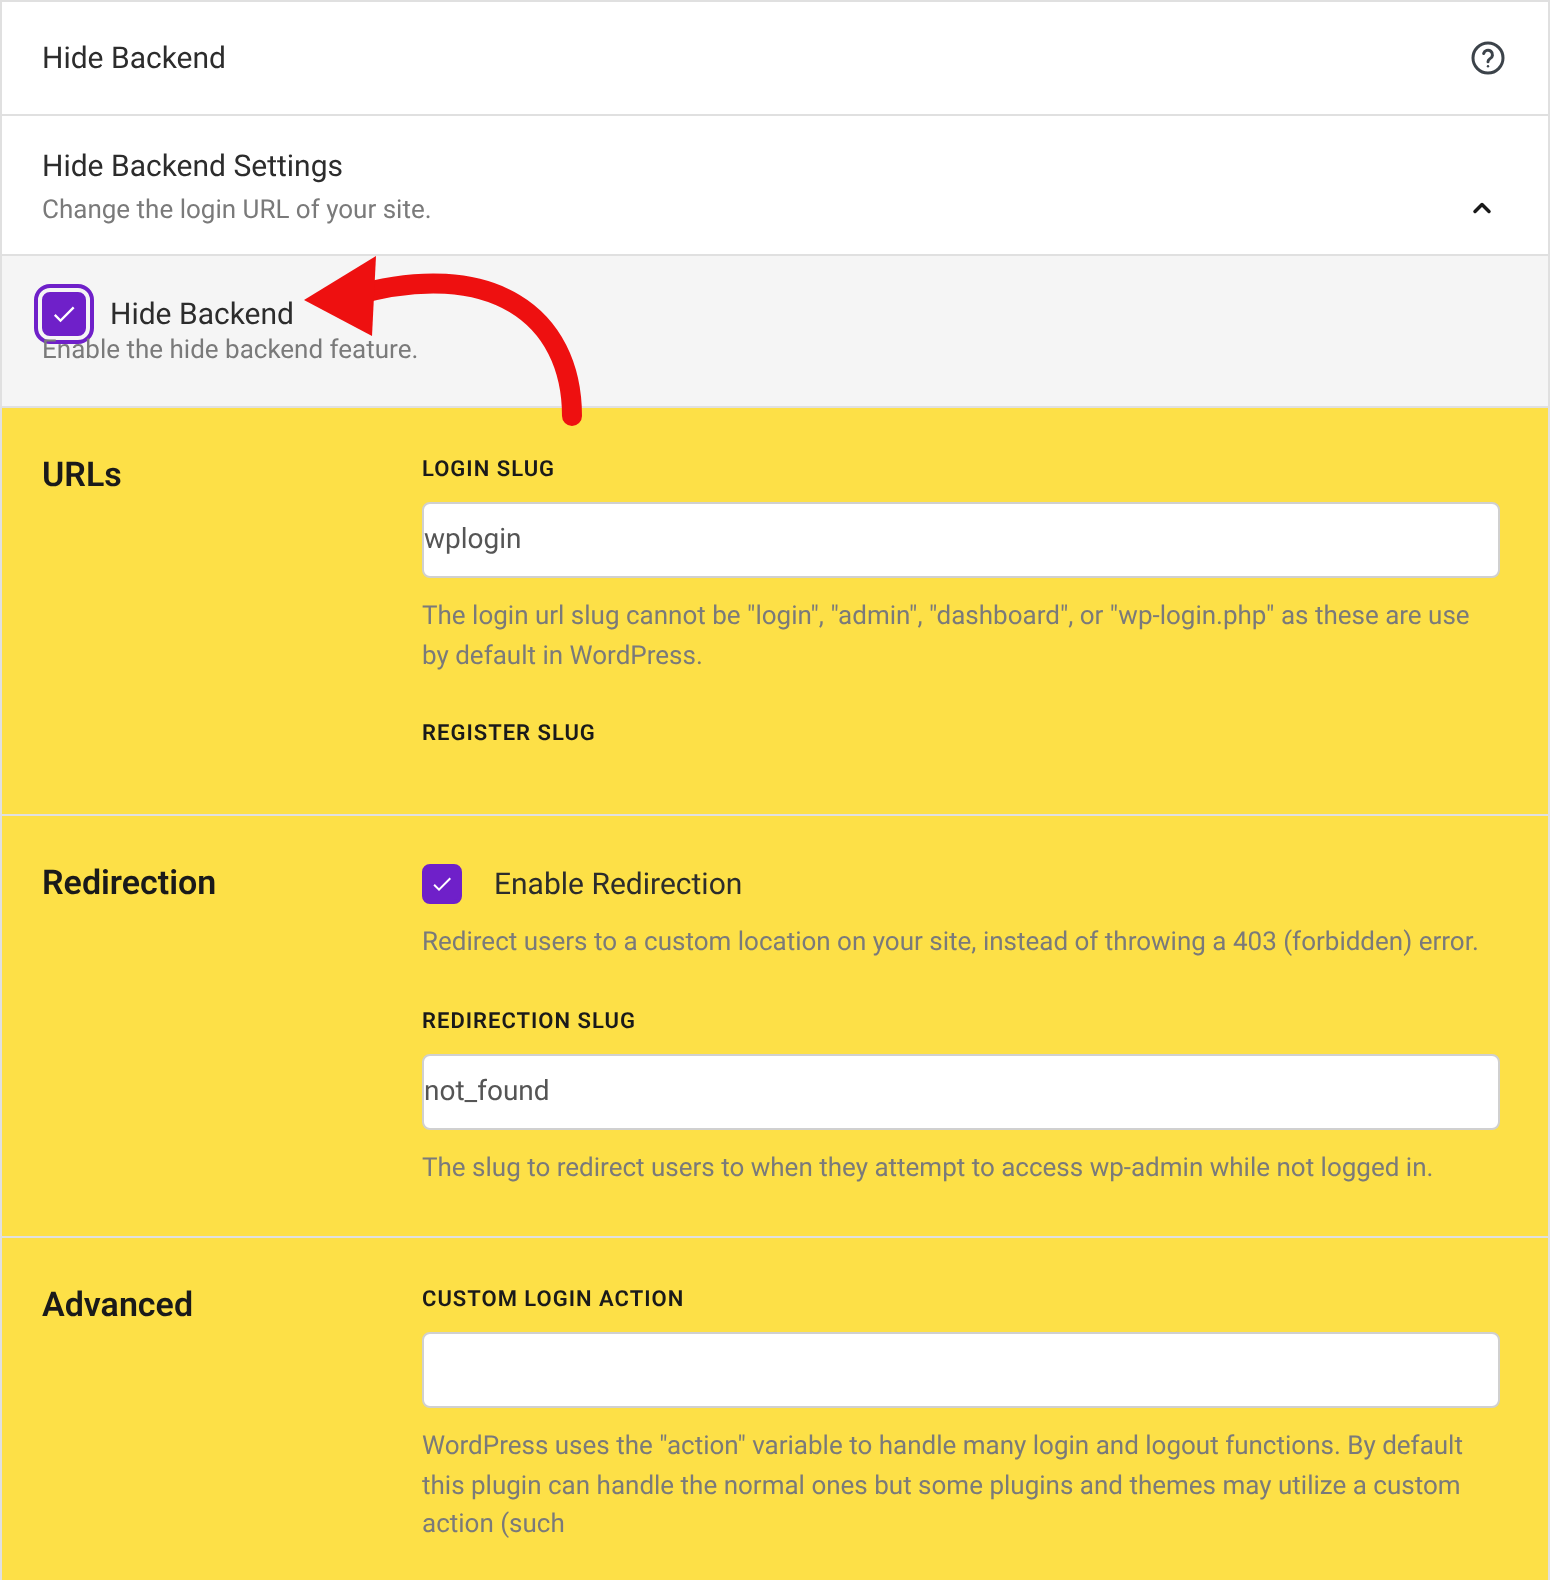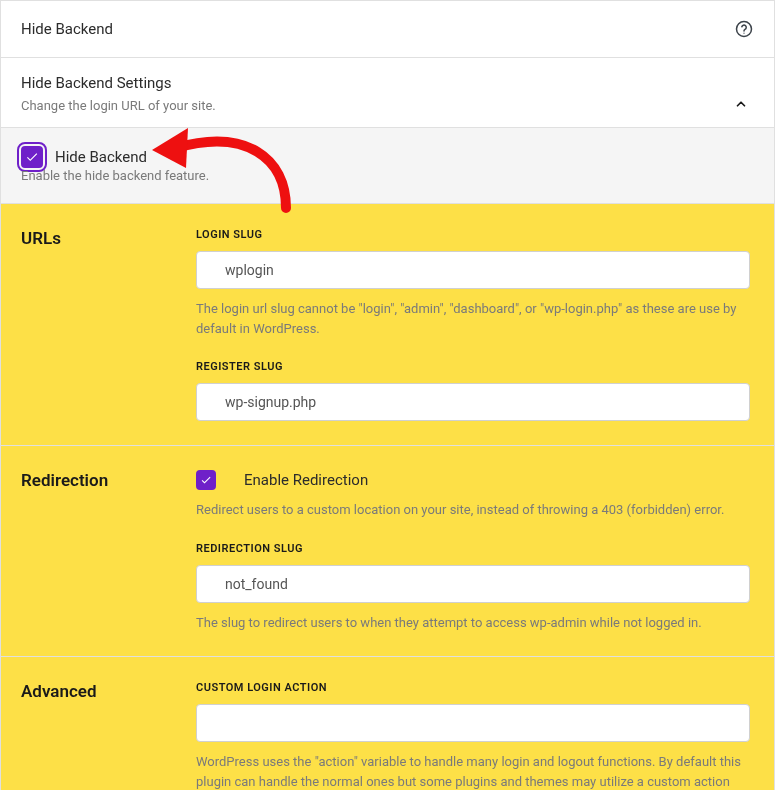--- a/index.html
+++ b/index.html
@@ -116,55 +116,56 @@
       width: 195px;
       padding: 0 20px;
       font-size: 17px;
       font-weight: 600;
       color: #1a1a1a;
       flex-shrink: 0;
     }
     .section-content {
       flex: 1;
       padding-right: 24px;
+      margin-left: 15px;
     }
     .field {
       margin-bottom: 22px;
     }
     .field:last-child {
       margin-bottom: 0;
     }
     .field-label {
       font-size: 11px;
       font-weight: 600;
       letter-spacing: 0.5px;
       color: #1a1a1a;
       text-transform: uppercase;
       margin-bottom: 10px;
     }
     .field-input {
       width: 100%;
       border: 1px solid #d0d0d0;
       border-radius: 4px;
-      padding: 10px 28px;
+      padding: 10px 0;
       font-size: 14px;
       color: #555;
       font-family: inherit;
       background: #fff;
     }
     .field-help {
       font-size: 13px;
       color: #7a7a7a;
       line-height: 1.5;
       margin-top: 10px;
     }
     .inline-check {
       display: flex;
       align-items: center;
-      gap: 28px;
+      gap: 16px;
       margin-bottom: 10px;
     }
     .inline-check .checkbox {
       width: 20px;
       height: 20px;
     }
     .inline-check-label {
       font-size: 15px;
       color: #2c2c2c;
     }
@@ -217,21 +218,20 @@
   <div class="section">
     <div class="section-label">URLs</div>
     <div class="section-content">
       <div class="field">
         <div class="field-label">LOGIN SLUG</div>
         <input class="field-input" type="text" value="wplogin" style="">
         <div class="field-help">The login url slug cannot be "login", "admin", "dashboard", or "wp-login.php" as these are use by default in WordPress.</div>
       </div>
       <div class="field">
         <div class="field-label">REGISTER SLUG</div>
-        <input class="field-input" type="text" value="wp-signup.php" style="">
       </div>
     </div>
   </div>
 
   <div class="section">
     <div class="section-label">Redirection</div>
     <div class="section-content">
       <div class="field">
         <div class="inline-check">
           <div class="checkbox">

